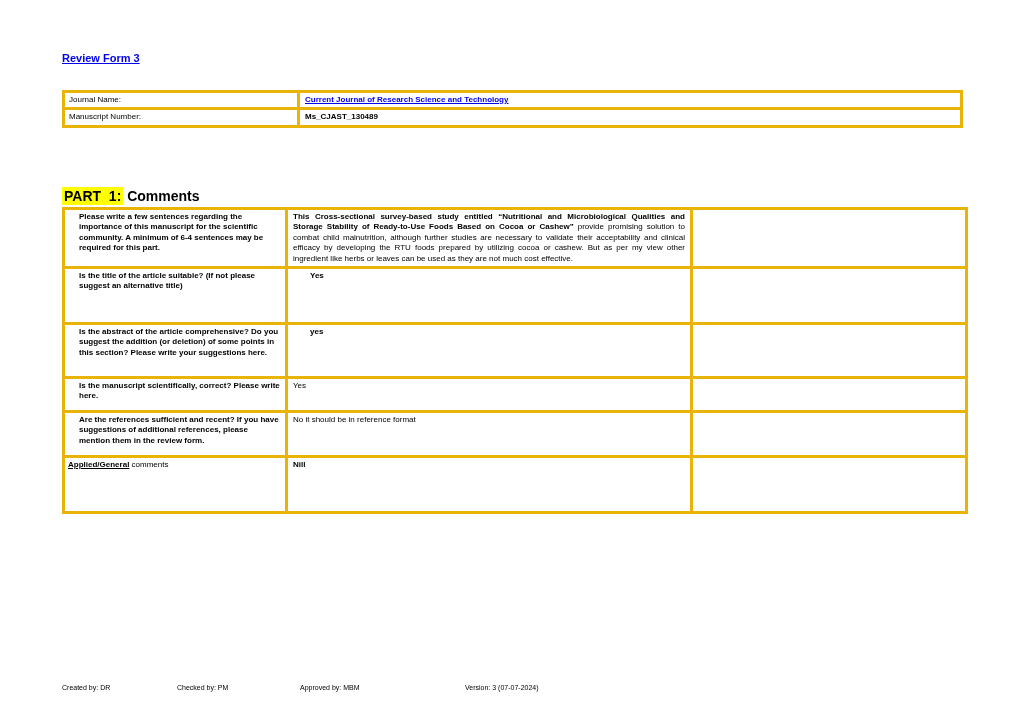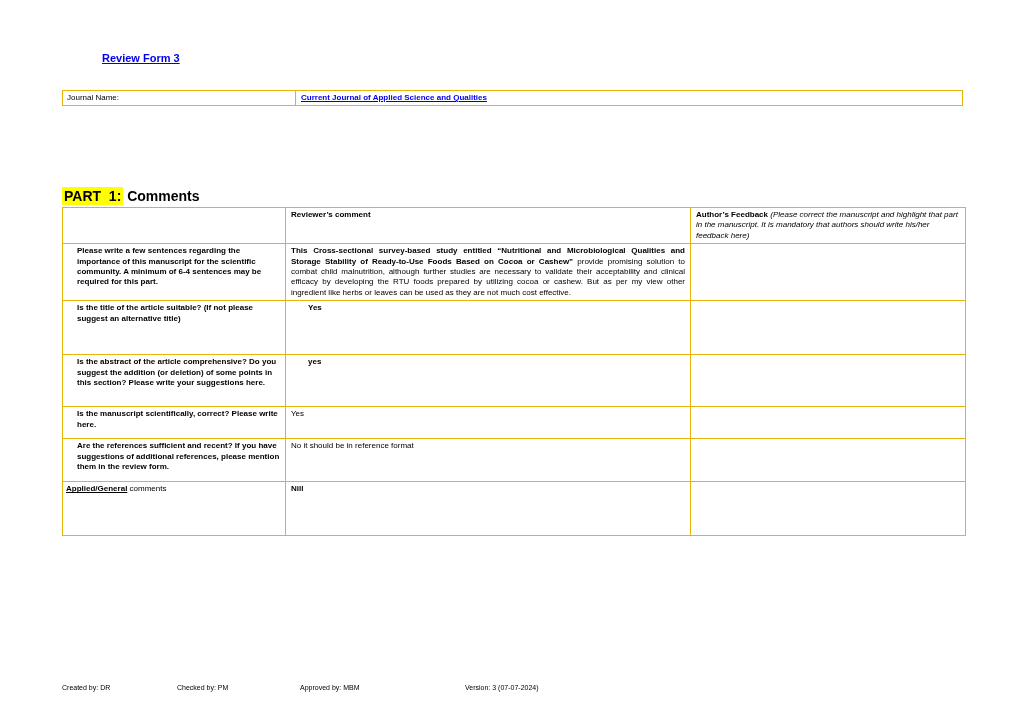--- a/index.html
+++ b/index.html
@@ -12,25 +12,25 @@
     overflow:hidden;
     margin:0 auto;
   }
   .b{font-weight:bold;}
   .i{font-style:italic;}
   .u{text-decoration:underline;}
   .pre{white-space:pre-wrap;}
 
   .doc-title{
     position:absolute;left:62px;top:52px;
-    font-size:11px;font-weight:bold;color:#0000EE;text-decoration:underline;margin-left:40px;
+    font-size:11px;font-weight:bold;color:#0000EE;text-decoration:underline;
   }
 
   table{border-collapse:collapse;table-layout:fixed;}
-  td{border:1px solid #eab308;vertical-align:top;font-size:8px;line-height:1.3;padding:2px 5px;word-wrap:break-word;}
+  td{border:3px solid #eab308;vertical-align:top;font-size:8px;line-height:1.3;padding:2px 5px;word-wrap:break-word;}
 
   .header-table{position:absolute;left:62px;top:90px;width:901px;}
   .header-table .label-cell{width:223px;padding-left:4px;}
   .header-table .value-cell{padding-left:5px;}
   .header-table .vmid{vertical-align:middle;}
   .journal-link{color:#0000EE;font-weight:bold;text-decoration:underline;cursor:pointer;}
   .hb{font-weight:bold;}
 
   .part-heading{position:absolute;left:62px;top:188px;font-size:14px;font-weight:bold;}
   .part-badge{background:#FFFF00;padding:1px 2px;}
@@ -63,42 +63,41 @@
 <body>
 
 <div class="page">
 
   <div class="doc-title">Review Form 3</div>
 
   <table class="header-table">
     <tbody>
         <tr>
       <td class="label-cell">Journal Name:</td>
-      <td class="value-cell"><span class="journal-link">Current Journal of Applied Science and Qualities</span></td>
+      <td class="value-cell"><span class="journal-link">Current Journal of Research Science and Technology</span></td>
+    </tr>
+    <tr>
+      <td class="label-cell">Manuscript Number:</td>
+      <td class="value-cell hb">Ms_CJAST_130489</td>
     </tr>
   </tbody>
     </table>
 
   <div class="part-heading">
     <span class="part-badge pre">PART  1:</span><span class="pre"> Comments</span>
   </div>
 
   <table class="review-table">
     <colgroup>
         <col class="c1">
         <col class="c2">
         <col class="c3">
       </colgroup>
 
     <tbody>
-        <tr class="hrow">
-      <td></td>
-      <td class="b">Reviewer’s comment</td>
-      <td><span class="b">Author’s Feedback </span><span class="i">(Please correct the manuscript and highlight that part in the manuscript. It is mandatory that authors should write his/her feedback here)</span></td>
-    </tr>
 
     <tr class="r1">
       <td class="qcell">Please write a few sentences regarding the importance of this manuscript for the scientific community. A minimum of 6-4 sentences may be required for this part.</td>
       <td class="justify"><span class="b">This Cross-sectional survey-based study entitled “Nutritional and Microbiological Qualities and Storage Stability of Ready-to-Use Foods Based on Cocoa or Cashew”</span><span> provide promising solution to combat child malnutrition, although further studies are necessary to validate their acceptability and clinical efficacy by developing the RTU foods prepared by utilizing cocoa or cashew. But as per my view other ingredient like herbs or leaves can be used as they are not much cost effective.</span></td>
       <td></td>
     </tr>
 
     <tr class="r2">
       <td class="qcell">Is the title of the article suitable? (If not please suggest an alternative title)</td>
       <td class="b indent">Yes</td>

